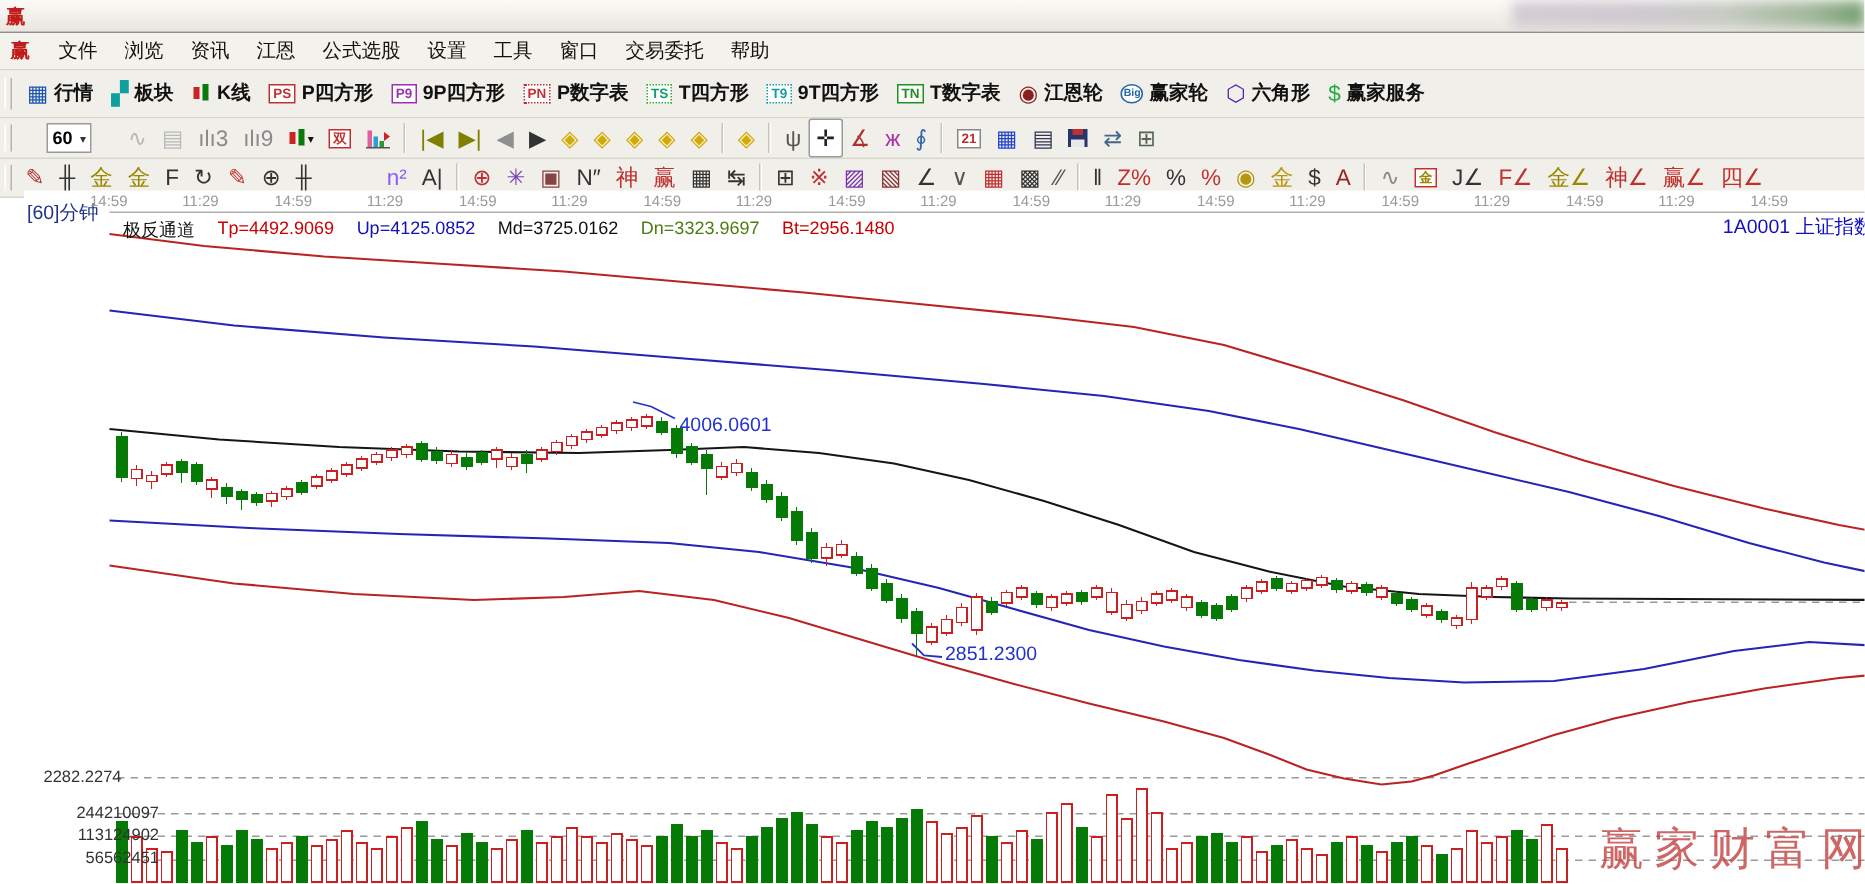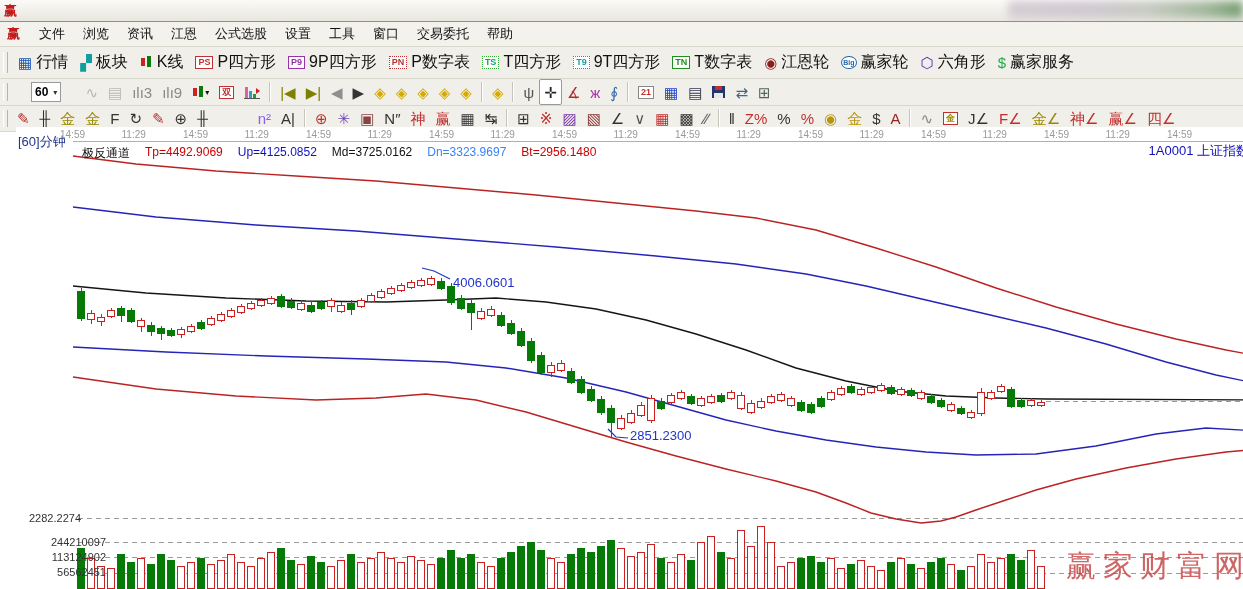--- a/index.html
+++ b/index.html
@@ -27,21 +27,21 @@
   #toolbar-draw{height:25px;}
   .tb-handle{width:3px;height:70%;border-left:1px solid #fff;border-right:1px solid #b7b4aa;margin:0 4px 0 1px;}
   .tb-sep{width:1px;height:75%;background:#c6c3ba;border-right:1px solid #fff;margin:0 4px;}
   .tb-btn{display:inline-flex;align-items:center;gap:4px;padding:0 5px;height:92%;
     font-size:12px;color:#111;white-space:nowrap;border:1px solid transparent;border-radius:2px;}
   .tb-btn.small{padding:0 4px;}
   .tb-btn.active{background:#fff;border:1px solid #9a9a9a;}
   .tb-ic{font-size:15px;line-height:1;display:inline-block;}
   .tb-ic.boxed{font-size:9px;font-weight:bold;line-height:1;padding:1px 2px;background:#fff;}
   .tb-ic.roundb{font-size:7px;font-weight:bold;line-height:1;padding:2px 1px;border-radius:50%;background:#fff;}
-  .tb-lbl{font-size:16px;color:#111;}
+  .tb-lbl{font-size:13px;color:#111;font-weight:bold;}
   .ci{position:relative;width:13px;height:14px;display:inline-block;}
   .ci i{position:absolute;width:4px;}
   .ci .a{left:1px;top:3px;height:8px;background:#c22;}
   .ci .b{left:7px;top:1px;height:11px;background:#0a7a0a;}
   .colorbars{position:relative;width:16px;height:13px;display:inline-block;border-bottom:1px solid #555;}
   .colorbars i{position:absolute;bottom:0;width:3px;}
   .colorbars .p{left:1px;height:11px;background:#e060a0;}
   .colorbars .c{left:5px;height:7px;background:#2aa0d0;}
   .colorbars .g{left:9px;height:4px;background:#2a9a2a;}
   .colorbars .ar{left:12px;bottom:4px;width:0;height:0;border-left:4px solid #c22;
@@ -717,21 +717,21 @@
           <rect x="1021.5" y="402" width="7" height="3" fill="#ffffff" stroke="#cc2020" stroke-width="1"></rect>
         </g>
       </svg>
     <span id="period-label" class="abs">[60]分钟</span>
     <div id="indicator-row" class="abs">
       <span id="indicator-name">极反通道</span>
 
     <span style="color: rgb(204, 0, 0);">Tp=4492.9069</span>
         <span style="color: rgb(17, 17, 187);">Up=4125.0852</span>
         <span style="color: rgb(17, 17, 17);">Md=3725.0162</span>
-        <span style="color: #3b82f6;">Dn=3323.9697</span>
+        <span style="color: #4d7c0f;">Dn=3323.9697</span>
         <span style="color: rgb(204, 0, 0);">Bt=2956.1480</span>
       </div>
     <span id="symbol-label" class="abs">1A0001  上证指数</span>
     <span id="watermark" class="abs">赢家财富网</span>
 
   <span class="abs time-lbl" style="left: 44px; top: 2px;">14:59</span>
       <span class="abs time-lbl" style="left: 105.5px; top: 2px;">11:29</span>
       <span class="abs time-lbl" style="left: 167px; top: 2px;">14:59</span>
       <span class="abs time-lbl" style="left: 228.5px; top: 2px;">11:29</span>
       <span class="abs time-lbl" style="left: 290px; top: 2px;">14:59</span>

